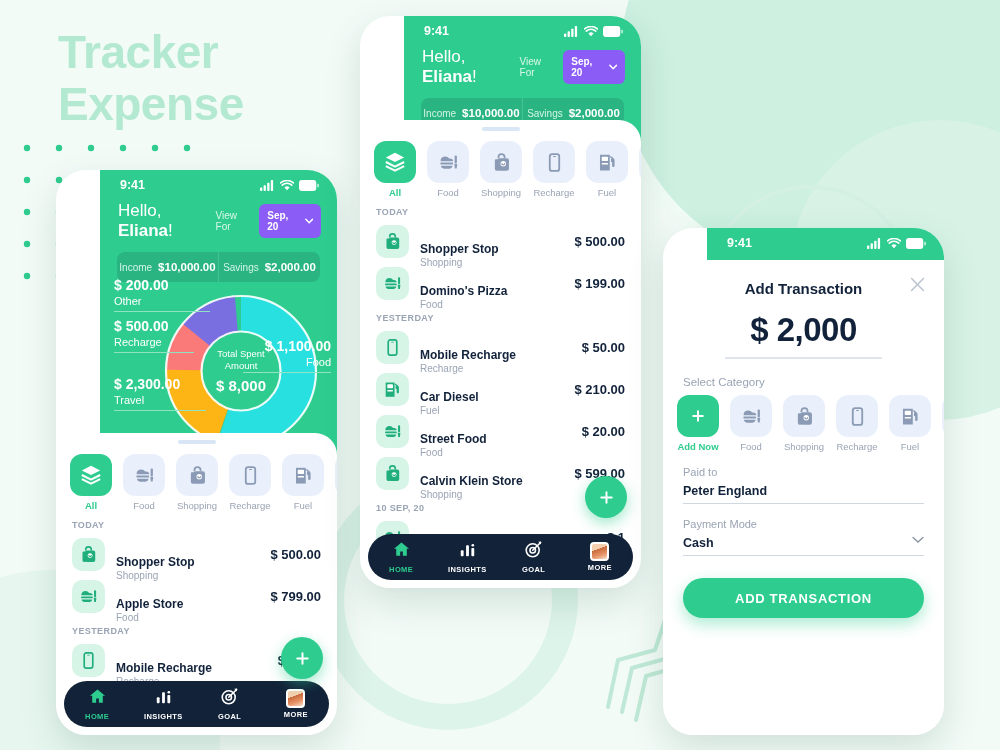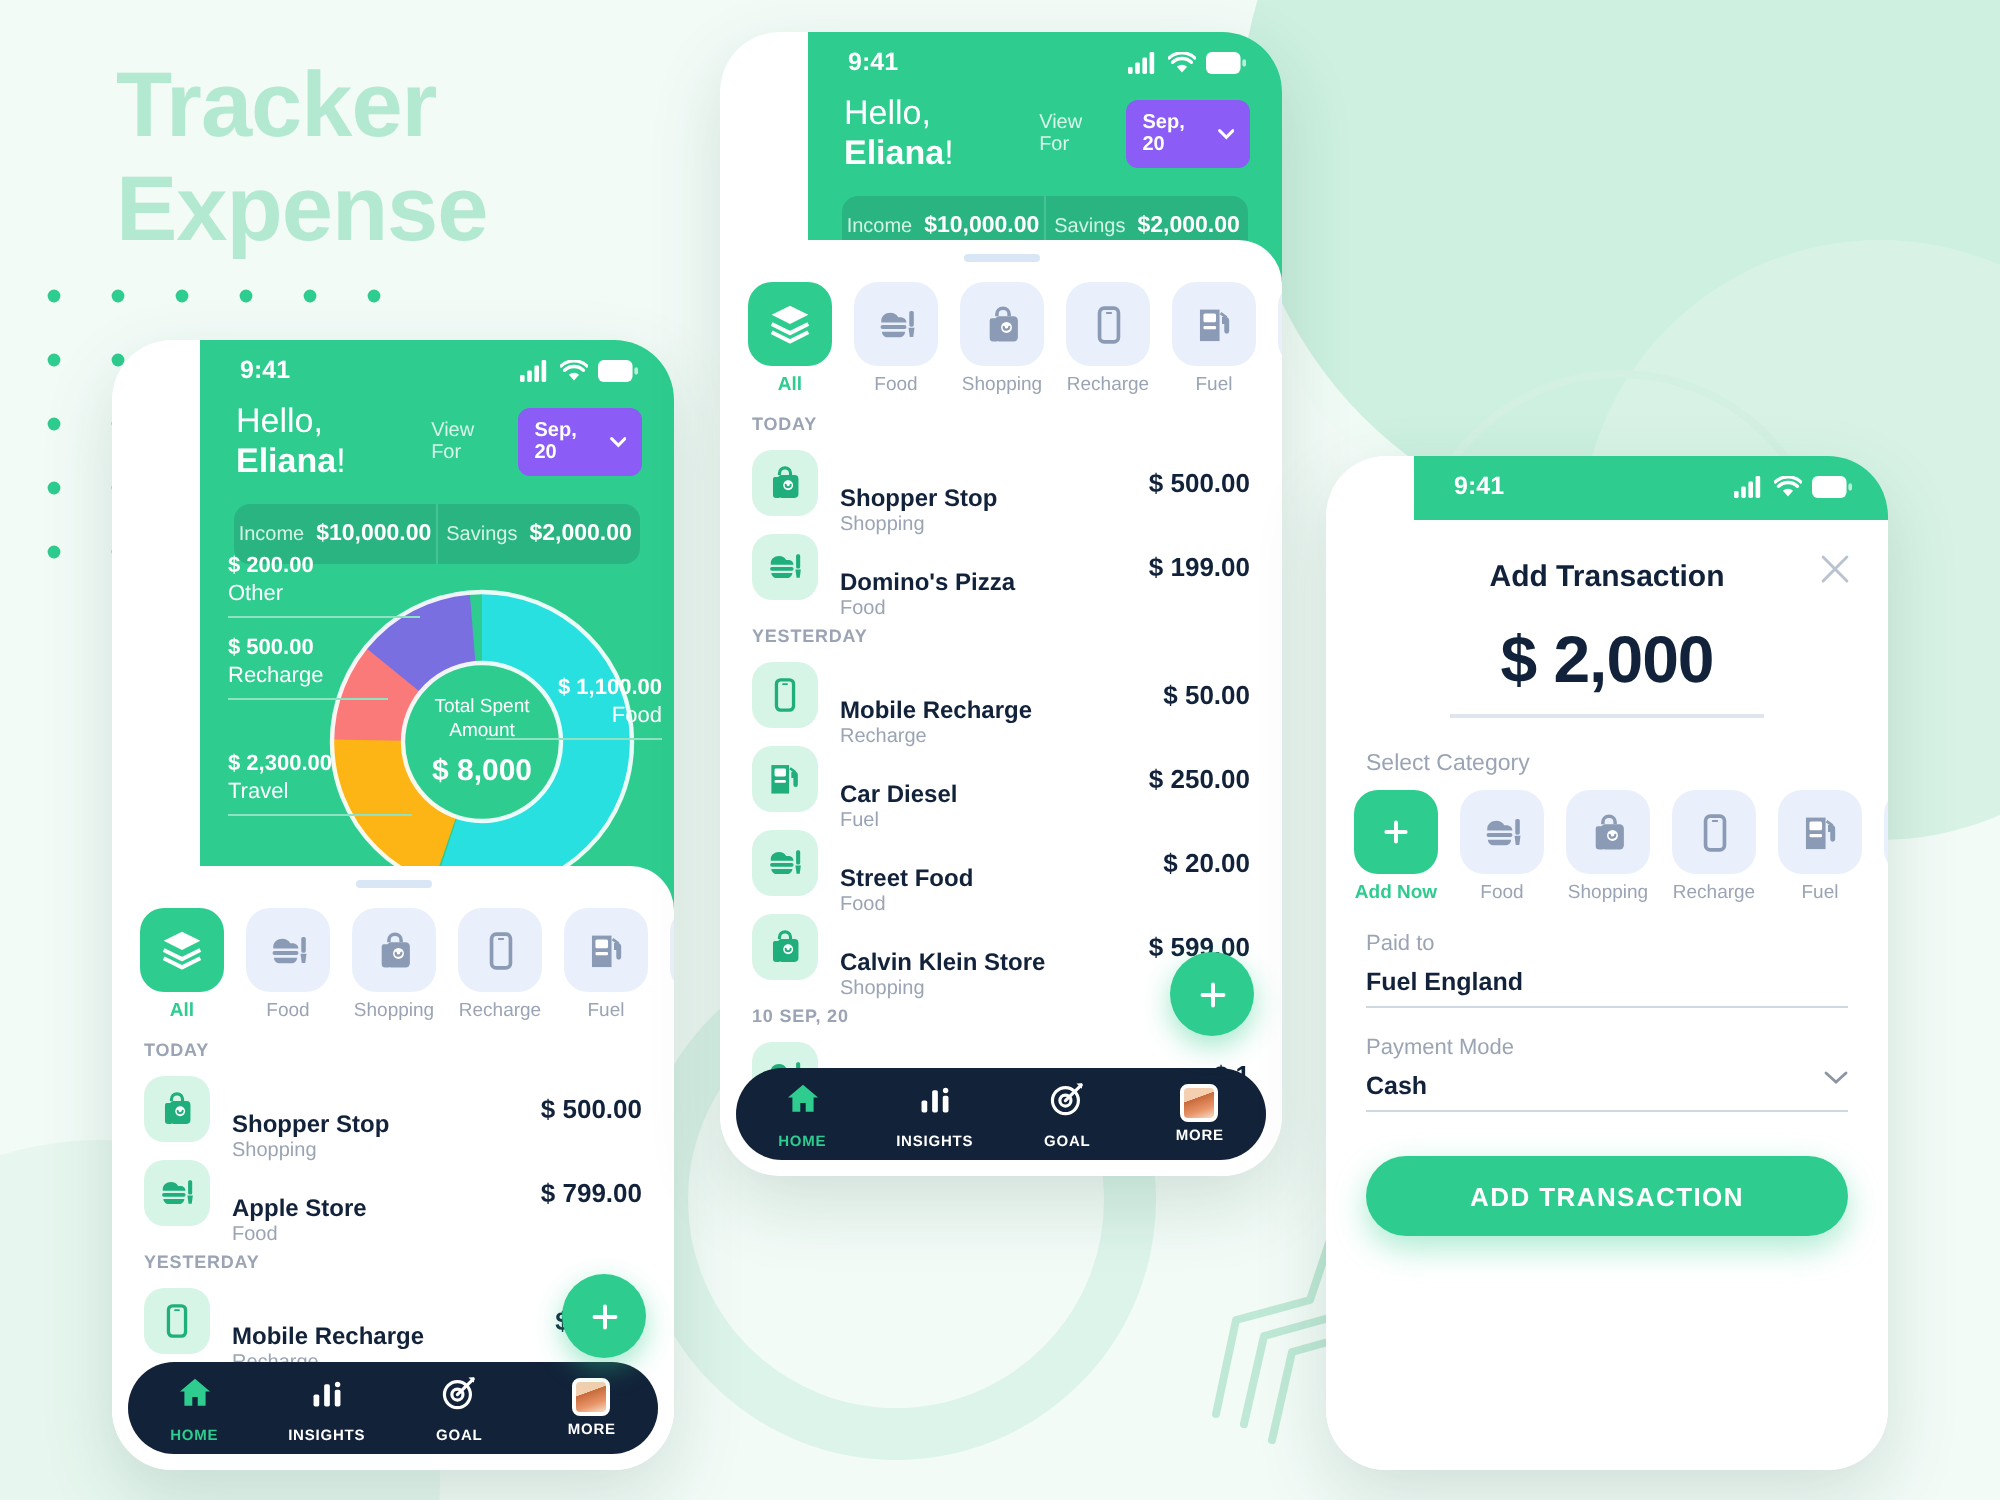--- a/index.html
+++ b/index.html
@@ -107,21 +107,21 @@
   }
   .inc-sav .k { color:#d2f5e6; font-weight:400; }
   .inc-sav .v { font-weight:800; font-size:11.5px; }
   .inc-sav .sep { width:1px; background:#44c396; flex:none; }
 
   
   .donut-area { position: relative; height: 178px; }
   .leg {
     position:absolute; color:#fff; line-height: 1.25;
   }
-  .leg .amt { font-size: 11px; font-weight: 800; }
+  .leg .amt { font-size: 14px; font-weight: 800; }
   .leg .cat { font-size: 11px; font-weight: 400; }
   .leg .rule { height:1px; background:#8fe3c3; margin-top:3px; }
 
   
   .sheet {
     position:absolute; left:0; right:0; bottom:0; background:#fff;
     border-radius: 22px 22px 30px 30px;
   }
   .grabber { width:38px; height:4px; border-radius:3px; background:#d8e6f5; margin:7px auto 0; }
 
@@ -652,21 +652,21 @@
       <div class="tx">
         <div class="tx-ic">
             <svg width="19" height="19" viewBox="0 0 24 24" fill="#1fae7c" color="#1fae7c">
               <use href="#ic-fuel"></use>
             </svg>
           </div>
         <div class="tx-txt">
           <div class="tx-name">Car Diesel</div>
           <div class="tx-cat">Fuel</div>
         </div>
-        <div class="tx-amt">$ 250.00</div>
+        <div class="tx-amt">$ 210.00</div>
       </div>
       <div class="tx">
         <div class="tx-ic">
             <svg width="19" height="19" viewBox="0 0 24 24" fill="#1fae7c" color="#1fae7c">
               <use href="#ic-food"></use>
             </svg>
           </div>
         <div class="tx-txt">
           <div class="tx-name">Street Food</div>
           <div class="tx-cat">Food</div>
@@ -814,21 +814,21 @@
           <div class="cat-lbl">Fuel</div>
         </div>
         <div class="cat-item">
           <div class="cat-box"></div>
           <div class="cat-lbl">Elect</div>
         </div>
       </div>
 
       <div class="field">
         <div class="field-lbl">Paid to</div>
-        <div class="field-val">Fuel England</div>
+        <div class="field-val">Peter England</div>
         <div class="field-rule"></div>
       </div>
 
 
       <div class="field">
         <div class="field-lbl">Payment Mode</div>
         <div class="field-val">Cash</div>
         <div class="field-rule"></div>
         <div class="field-ic">
           <svg width="12" height="8" viewBox="0 0 12 8">

